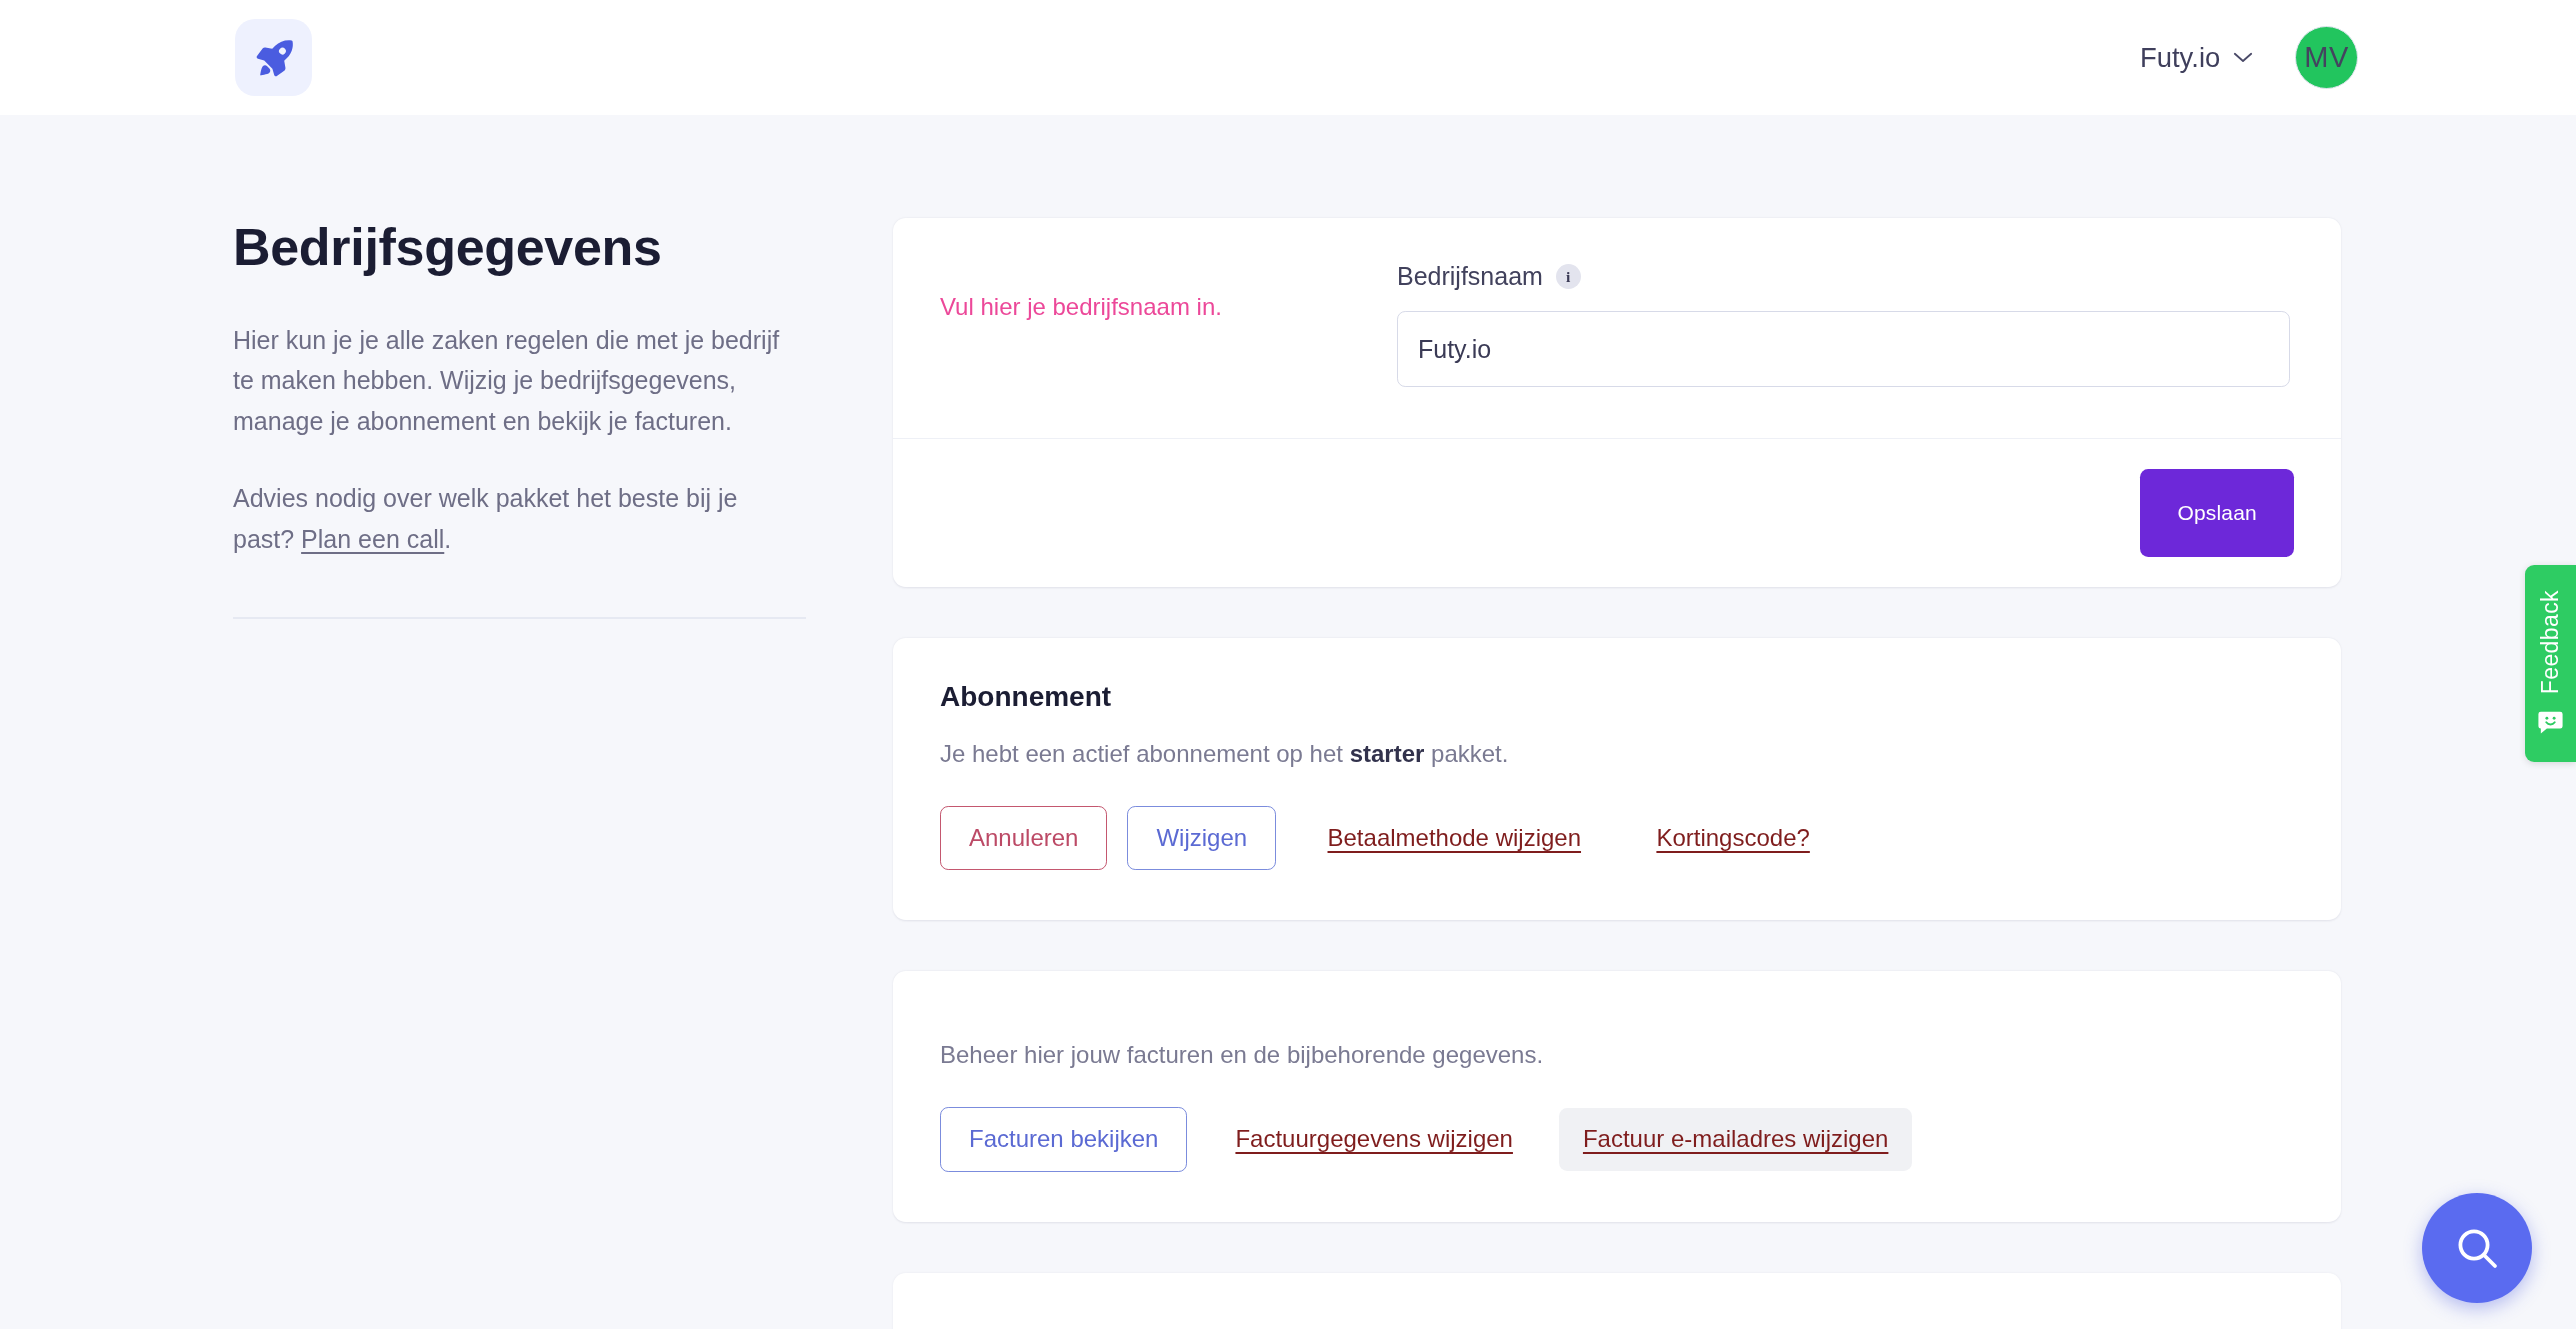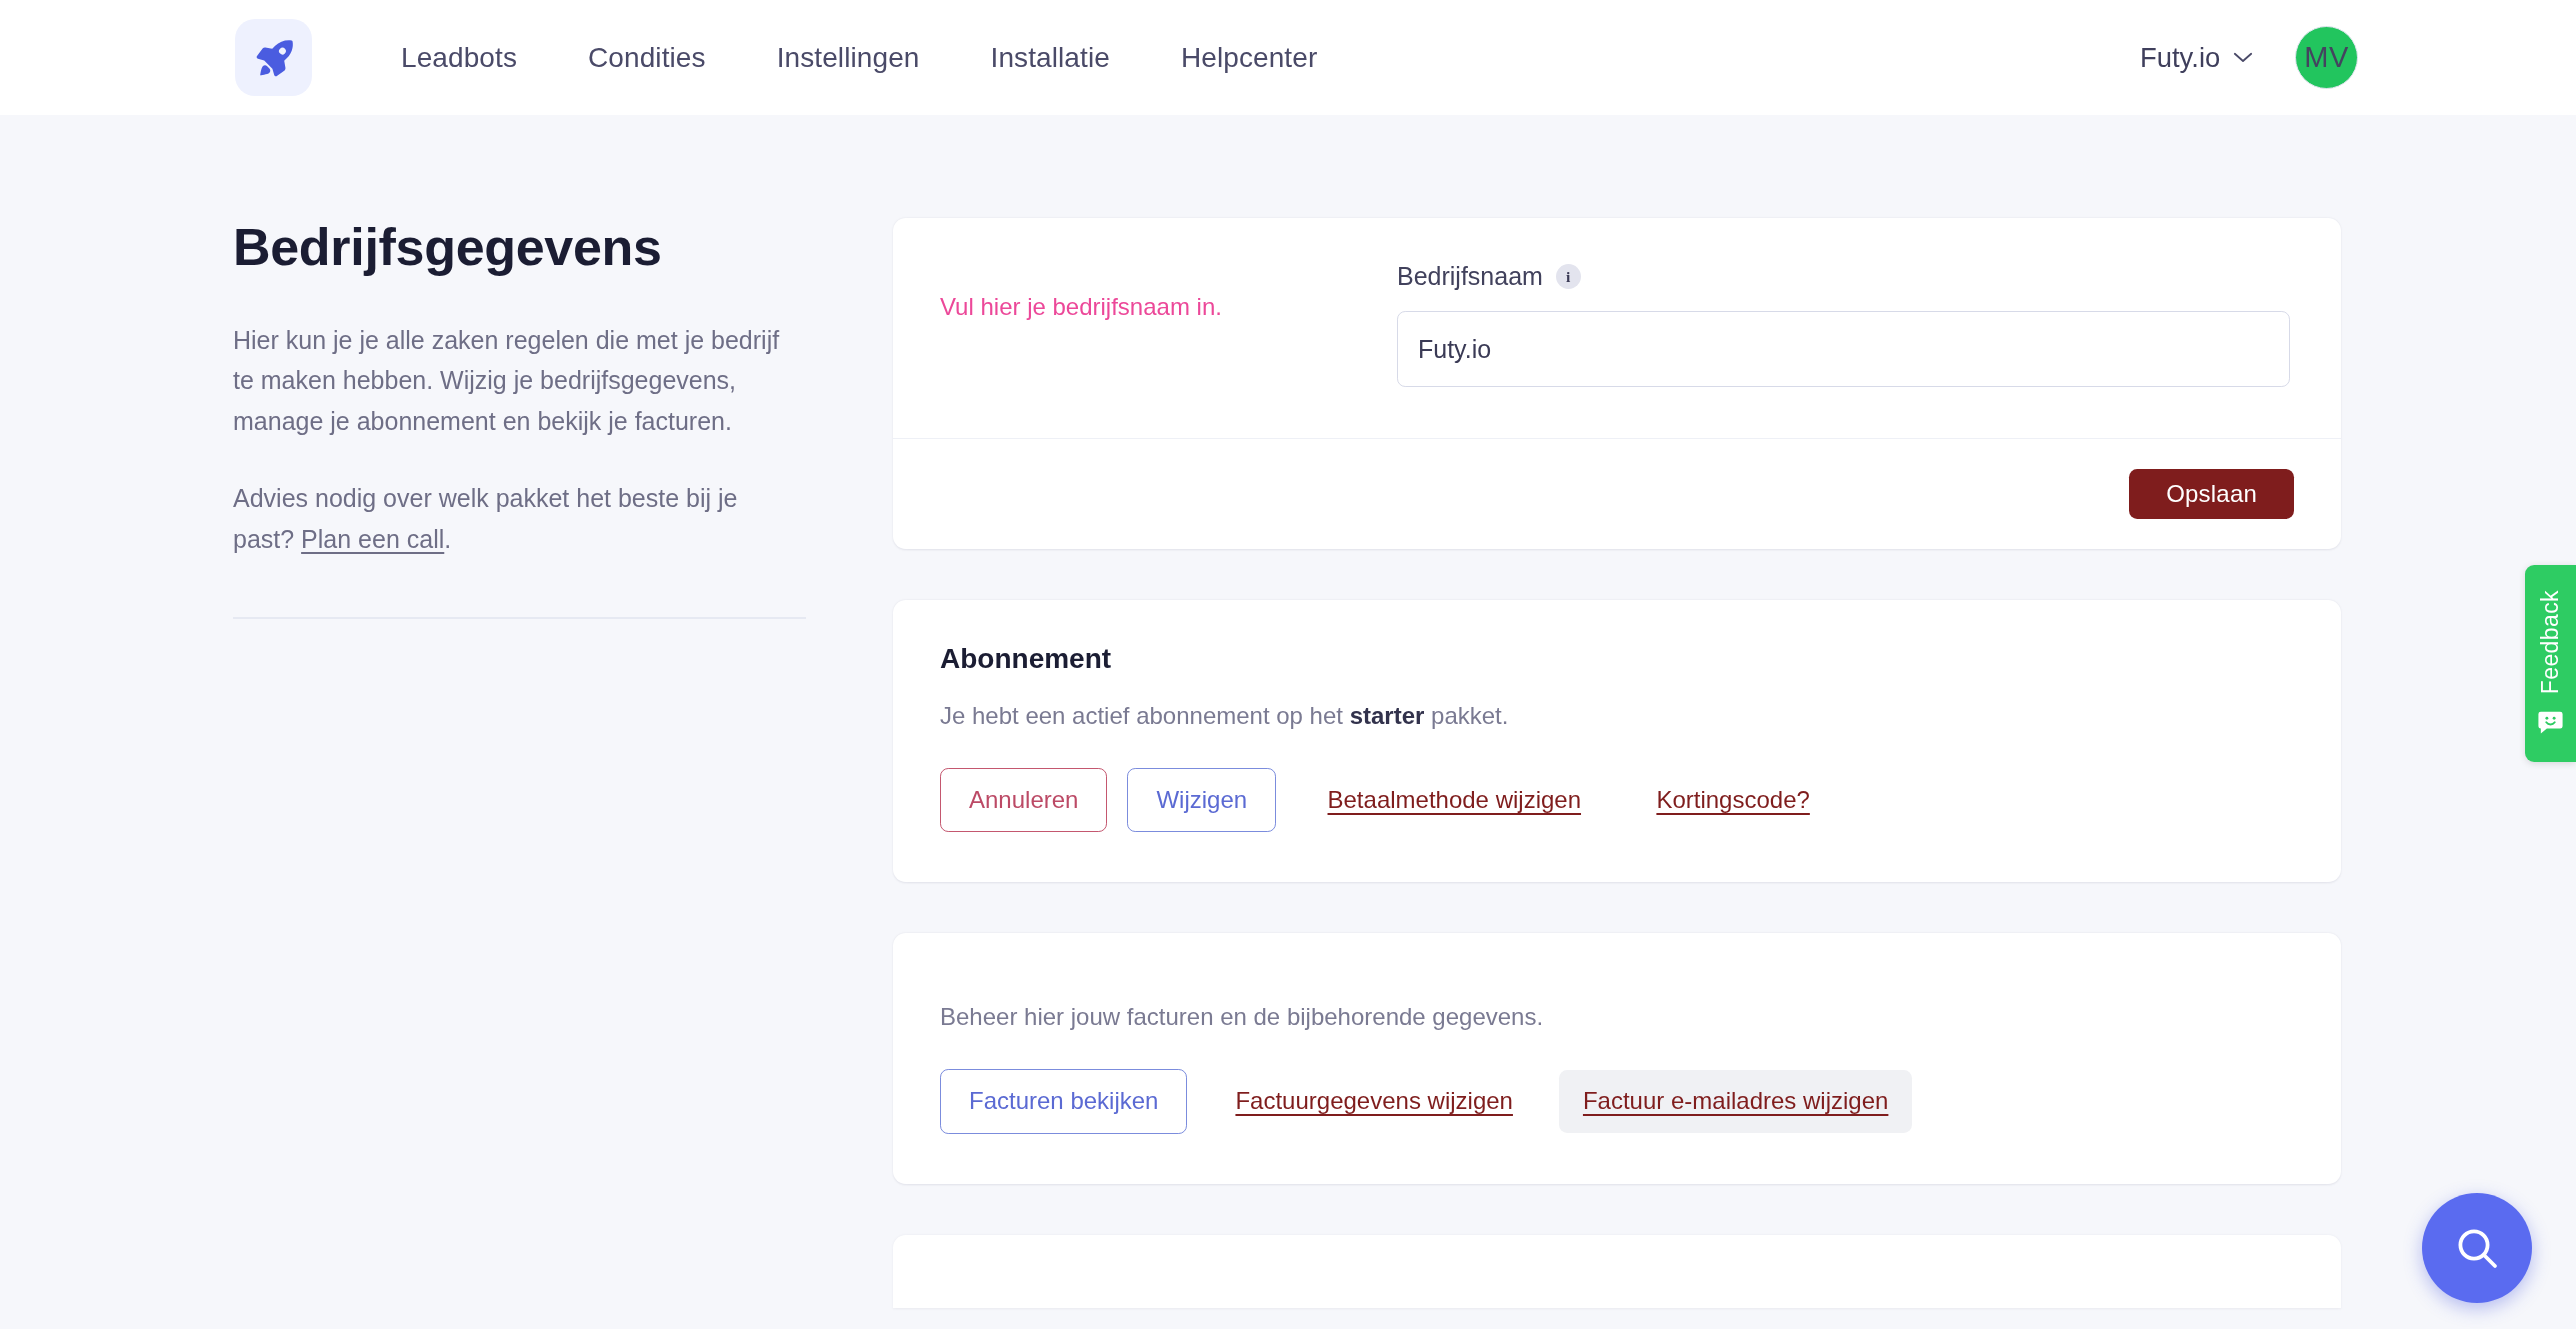--- a/index.html
+++ b/index.html
@@ -201,27 +201,27 @@
   }
   .text-input::placeholder { color: #a8abbd; }
 
   .card-footer {
     border-top: 1.4px solid #eef0f6;
     padding: 30px 47px 30px 0;
     display: flex;
     justify-content: flex-end;
   }
   .btn-save {
-    background: #7f1d1d;
+    background: #6d28d9;
     color: #ffffff;
     border: none;
     border-radius: 8.2px;
-    font-size: 24px;
+    font-size: 21px;
     font-family: "Liberation Sans", sans-serif;
-    padding: 11px 37px;
+    padding: 32px 37px;
     cursor: pointer;
     letter-spacing: 0.2px;
   }
 
   
   .card-section { padding: 43px 47px 50px 47px; }
   .section-title {
     font-size: 28px;
     font-weight: bold;
     color: #1b1d33;
@@ -327,27 +327,20 @@
 
   <div class="logo-badge">
     <span>
       <svg viewBox="0 0 24 24" fill="#4a5ce0" xmlns="http://www.w3.org/2000/svg">
         <path d="M20.8 3.2c-2.9-.5-6 .5-8.2 2.7l-1.5 1.5-3.4-.6c-.5-.1-1 .1-1.4.4L3.6 10.9c-.5.5-.3 1.3.4 1.5l3.1.9 4.1 4.1.9 3.1c.2.7 1 .9 1.5.4l3.7-2.7c.4-.3.5-.8.4-1.4l-.6-3.4 1.5-1.5c2.2-2.2 3.2-5.3 2.7-8.2-.1-.3-.3-.5-.5-.5zM15.1 9.8a1.7 1.7 0 1 1 2.4-2.4 1.7 1.7 0 0 1-2.4 2.4z"></path>
         <path d="M8.6 16.1c-.6-.6-1.6-.6-2.2 0-.9.9-1.3 4.6-1.3 4.6s3.7-.4 4.6-1.3c.6-.6.6-1.6 0-2.2l-1.1-1.1z"></path>
       </svg>
     </span>
   </div>
 
-  <nav class="main-nav">
-    <a class="nav-link">Leadbots</a>
-    <a class="nav-link">Condities</a>
-    <a class="nav-link">Instellingen</a>
-    <a class="nav-link">Installatie</a>
-    <a class="nav-link">Helpcenter</a>
-  </nav>
 
   <div class="header-right">
     <div class="org-switcher">
       <span>Futy.io</span>
       <span>
         <svg class="chevron" viewBox="0 0 22 14" fill="none" xmlns="http://www.w3.org/2000/svg">
           <path d="M2 3l9 8 9-8" stroke="#4a4a68" stroke-width="2" stroke-linecap="round" stroke-linejoin="round"></path>
         </svg>
       </span>
     </div>

